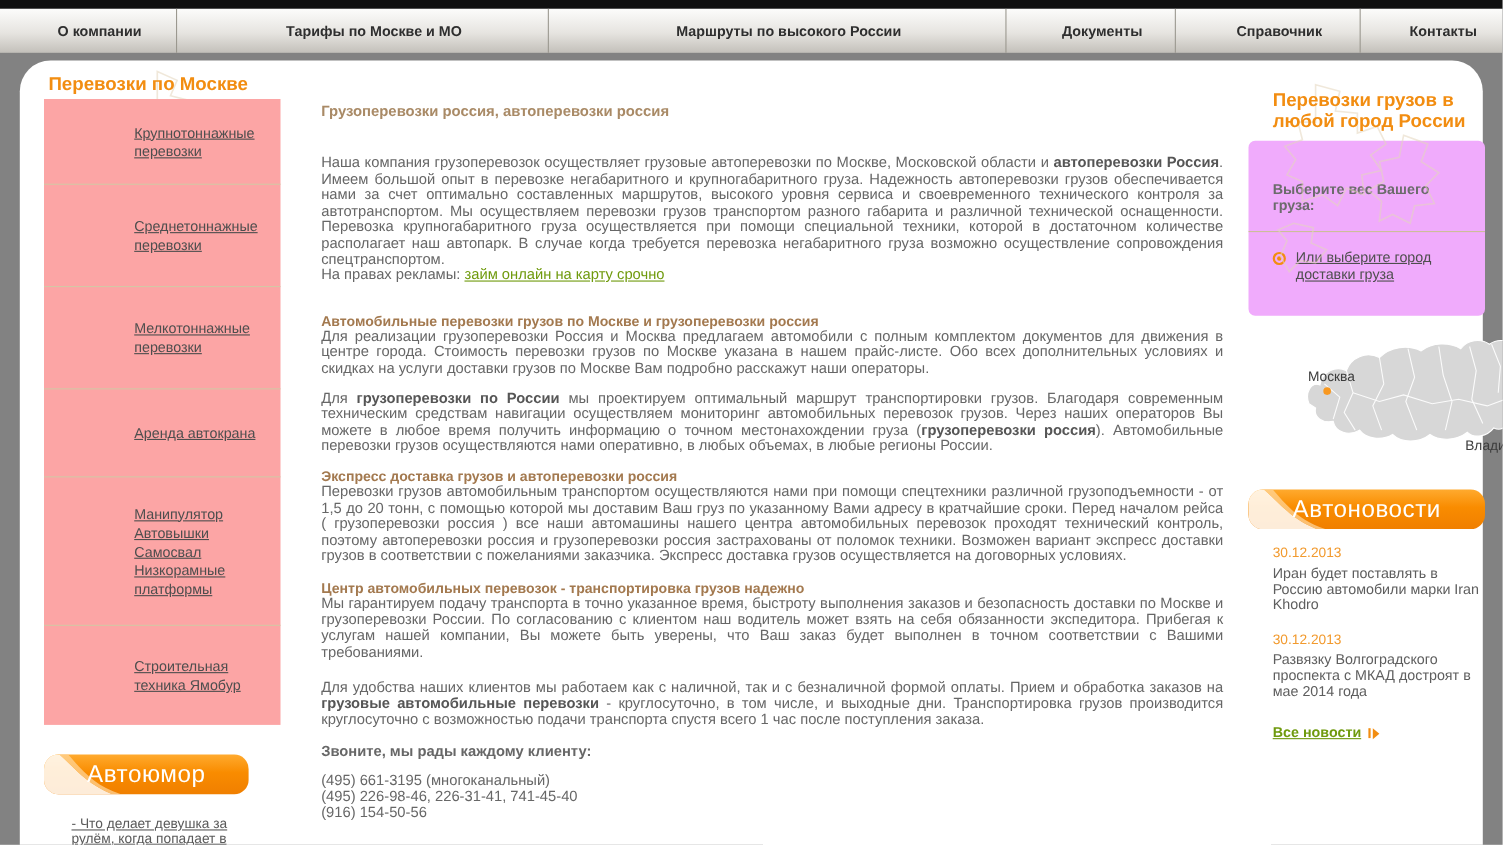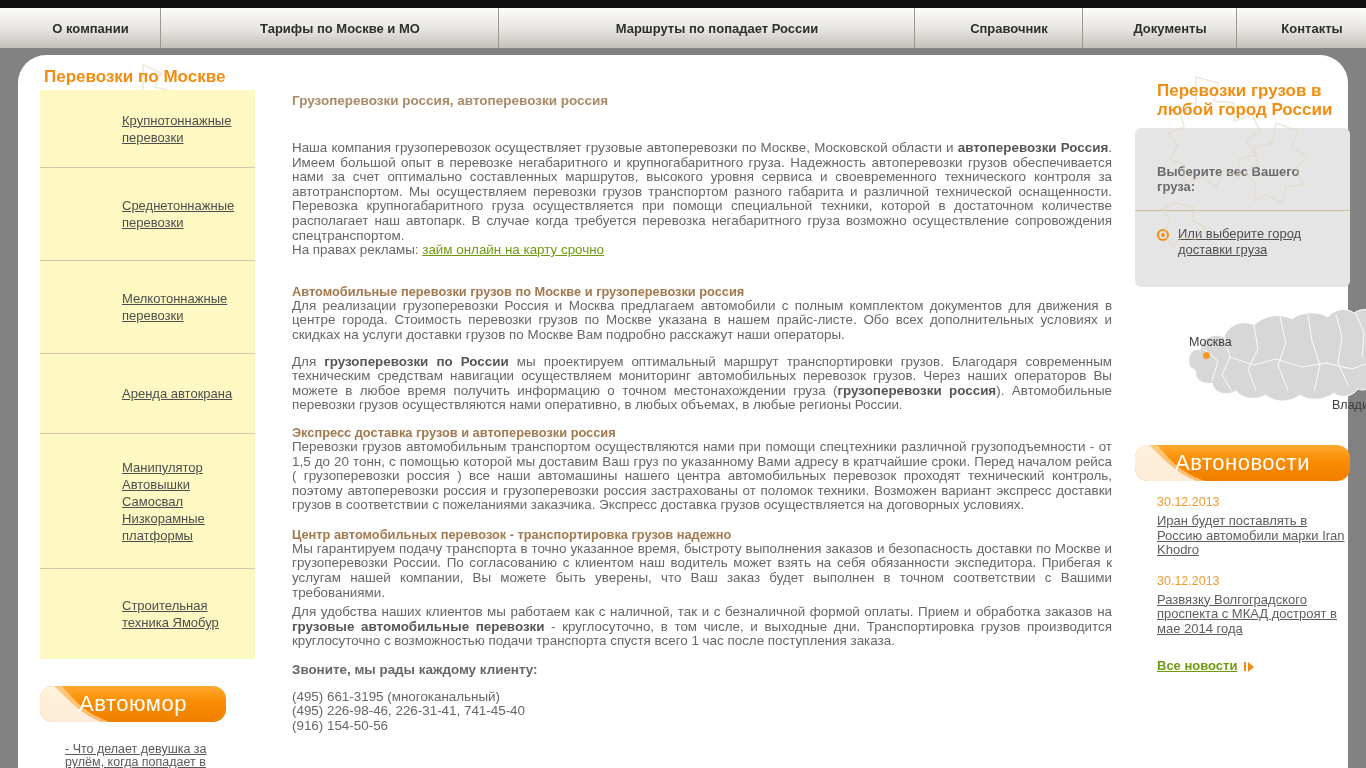--- a/index.html
+++ b/index.html
@@ -16,21 +16,21 @@
        font-size:13px;font-weight:bold;color:#2e2e2e;cursor:pointer;
        border-left:1px solid #9b988f;box-sizing:border-box;padding-left:21px;}
   .nav-item:first-child{border-left:none;}
   
   .card{position:absolute;left:18px;top:55px;width:1330px;height:733px;
         background:#ffffff;border-radius:28px 28px 0 0;}
   .wm{position:absolute;pointer-events:none;opacity:.55;}
   
   .left-title{position:absolute;left:26px;top:12px;width:230px;margin:0;
         font-size:17px;font-weight:bold;color:#f28d11;z-index:3;}
-  .menu-box{position:absolute;left:22px;top:35px;width:215px;background:#fef9c3;z-index:2;}
+  .menu-box{position:absolute;left:22px;top:35px;width:215px;background:#fca5a5;z-index:2;}
   .cell{display:flex;align-items:center;box-sizing:border-box;
         border-bottom:1px solid #d5c6a5;padding-left:82px;}
   .cell:last-child{border-bottom:none;}
   .cell a{font-size:13px;color:#4e4e4e;text-decoration:underline;line-height:17px;
         display:block;width:132px;cursor:pointer;}
   .cell.c5 a{width:100px;}
   .cell.c6 a{width:135px;}
   
   .banner{position:absolute;height:36px;border-radius:13px;overflow:hidden;
         background:linear-gradient(180deg,#ffaa2e 0%,#f98c00 45%,#f07f00 100%);
@@ -46,59 +46,59 @@
   .main p{font-size:13.4px;line-height:14.6px;color:#676767;text-align:justify;margin:0 0 12px 0;}
   .main p b{color:#565656;}
   .adline{margin:0 0 26px 0 !important;text-align:left !important;}
   .green-link{color:#6f9a0d;text-decoration:underline;cursor:pointer;}
   .call{font-weight:bold;color:#4d4d4d;text-align:left;margin:14px 0 12px 0 !important;}
   .phones{text-align:left !important;}
   
   .right-title{position:absolute;left:1139px;top:26px;width:205px;margin:0;
         font-size:17px;font-weight:bold;line-height:19px;color:#f28d11;z-index:3;}
   .weight-box{position:absolute;left:1117px;top:73px;width:215px;height:159px;
-        background:#e5e5e5;border-radius:6px;z-index:1;}
+        background:#f0abfc;border-radius:6px;z-index:1;}
   .weight-label{position:absolute;left:22px;top:36px;width:175px;
         font-size:13px;font-weight:bold;color:#6b6b6b;}
   .wsep{position:absolute;left:0;top:82px;width:215px;height:1px;background:#cdbd99;}
   .city-row{position:absolute;left:22px;top:98px;display:flex;align-items:flex-start;}
   .bullet{width:8px;height:8px;border:2px solid #f28d11;border-radius:50%;
         margin:3px 9px 0 0;position:relative;flex:none;}
   .bullet::after{content:"";position:absolute;left:2px;top:2px;width:4px;height:4px;
         border-radius:50%;background:#f28d11;}
   .city-row a{font-size:13px;line-height:16px;color:#4e4e4e;text-decoration:underline;
         width:135px;cursor:pointer;}
   .map{position:absolute;left:1166px;top:250px;width:215px;height:115px;z-index:2;}
   .map .lbl{position:absolute;font-size:12.5px;color:#3c3c3c;}
   .lbl-moscow{left:5px;top:30px;}
   .lbl-vlad{left:148px;top:93px;}
   .dot{position:absolute;width:7px;height:7px;border-radius:50%;background:#f89820;}
   .dot-moscow{left:19px;top:47px;}
   .dot-vlad{left:186px;top:108px;}
   .news{position:absolute;left:1139px;top:440px;width:200px;z-index:2;}
   .news .date{font-size:12.5px;color:#f29a2e;margin:0 0 5px 0;}
   .news a.title{display:block;font-size:13px;line-height:14.5px;color:#5e5e5e;
-        text-decoration:underline;margin:0 0 16px 0;cursor:pointer;width:192px;}
+        margin:0 0 16px 0;cursor:pointer;width:192px;}
   .all-news{display:inline-block;font-size:13px;font-weight:bold;color:#6f9a0d;
         text-decoration:underline;margin-top:6px;cursor:pointer;}
   .arrow-bar{display:inline-block;width:2px;height:9px;background:#f28d11;margin:0 2px 0 7px;vertical-align:-1px;}
   .arrow-tri{display:inline-block;width:0;height:0;border-left:6px solid #f28d11;
         border-top:5px solid transparent;border-bottom:5px solid transparent;vertical-align:-2px;}
 </style>
 </head>
 <body>
 
 <div class="topstrip"></div>
 
 <nav class="nav">
   <div class="nav-item" style="width:160px">О компании</div>
   <div class="nav-item" style="width:338px">Тарифы по Москве и МО</div>
-  <div class="nav-item" style="width:416px">Маршруты по попадает России</div>
+  <div class="nav-item" style="width:416px">Маршруты по высокого России</div>
+  <div class="nav-item" style="width:154px">Документы</div>
   <div class="nav-item" style="width:168px">Справочник</div>
-  <div class="nav-item" style="width:154px">Документы</div>
   <div class="nav-item" style="width:130px">Контакты</div>
 </nav>
 
 <div class="card">
 
   <svg class="wm" style="left:95px;top:0;" width="160" height="160" viewBox="0 0 160 160">
     <g fill="none" stroke="#e4d6bd" stroke-width="1.5">
       <path d="M30,10 l18,8 l-6,14 l16,4 l-4,16 l14,-6 l10,12 l-12,10 l6,14 l-16,2 l2,16 l-14,-4 l-6,14 l-12,-10 l-14,4 l2,-16 l-12,-6 l10,-12 l-8,-14 l14,-2 l-2,-14 l14,2 z"></path>
       <path d="M96,40 l20,6 l-4,16 l16,8 l-10,14 l6,14 l-16,0 l-6,14 l-12,-8 l-14,2 l4,-16 l-10,-10 l12,-8 l-2,-16 l16,-2 z"></path>
     </g>
@@ -150,21 +150,21 @@
     <p class="adline"><span>На правах рекламы: </span><a class="green-link">займ онлайн на карту срочно</a></p>
 
     <h2>Автомобильные перевозки грузов по Москве и грузоперевозки россия</h2>
     <p style="">Для реализации грузоперевозки Россия и Москва предлагаем автомобили с полным комплектом документов для движения в центре города. Стоимость перевозки грузов по Москве указана в нашем прайс-листе. Обо всех дополнительных условиях и скидках на услуги доставки грузов по Москве Вам подробно расскажут наши операторы.</p>
     <p><span>Для </span><b>грузоперевозки по России</b><span> мы проектируем оптимальный маршрут транспортировки грузов. Благодаря современным техническим средствам навигации осуществляем мониторинг автомобильных перевозок грузов. Через наших операторов Вы можете в любое время получить информацию о точном местонахождении груза (</span><b>грузоперевозки россия</b><span>).  Автомобильные перевозки грузов осуществляются нами оперативно, в любых объемах, в любые регионы России.</span></p>
 
     <h2>Экспресс доставка грузов и автоперевозки россия</h2>
     <p style="margin-bottom:14px">Перевозки грузов автомобильным транспортом осуществляются нами при помощи спецтехники различной грузоподъемности - от 1,5 до 20 тонн, с помощью которой мы доставим Ваш груз по указанному Вами адресу в кратчайшие сроки. Перед началом рейса ( грузоперевозки россия ) все наши автомашины нашего центра автомобильных перевозок проходят технический контроль, поэтому автоперевозки россия и грузоперевозки россия застрахованы от поломок техники. Возможен вариант экспресс доставки грузов в соответствии с пожеланиями заказчика.  Экспресс доставка грузов осуществляется на договорных условиях.</p>
 
     <h2>Центр автомобильных перевозок - транспортировка грузов надежно</h2>
-    <p style="margin-bottom:5px">Мы гарантируем подачу транспорта в точно указанное время, быстроту выполнения заказов и безопасность доставки по Москве и грузоперевозки России. По согласованию с клиентом наш водитель может взять на себя обязанности экспедитора. Прибегая к услугам нашей компании, Вы можете быть уверены, что Ваш заказ будет выполнен в точном соответствии с Вашими требованиями.</p>
+    <p style="margin-bottom:18px">Мы гарантируем подачу транспорта в точно указанное время, быстроту выполнения заказов и безопасность доставки по Москве и грузоперевозки России. По согласованию с клиентом наш водитель может взять на себя обязанности экспедитора. Прибегая к услугам нашей компании, Вы можете быть уверены, что Ваш заказ будет выполнен в точном соответствии с Вашими требованиями.</p>
     <p><span>Для удобства наших клиентов мы работаем как с наличной, так и с безналичной формой оплаты. Прием и обработка заказов на </span><b>грузовые автомобильные перевозки</b><span> - круглосуточно, в том числе, и выходные дни. Транспортировка грузов  производится круглосуточно с возможностью подачи транспорта спустя всего 1 час после поступления заказа.</span></p>
 
     <p class="call">Звоните, мы рады каждому клиенту:</p>
     <p class="phones" style="margin-bottom:0">
       <span style="display:block">(495) 661-3195 (многоканальный)</span>
       <span style="display:block">(495) 226-98-46, 226-31-41, 741-45-40</span>
       <span style="display:block">(916) 154-50-56</span>
     </p>
   </div>
 

